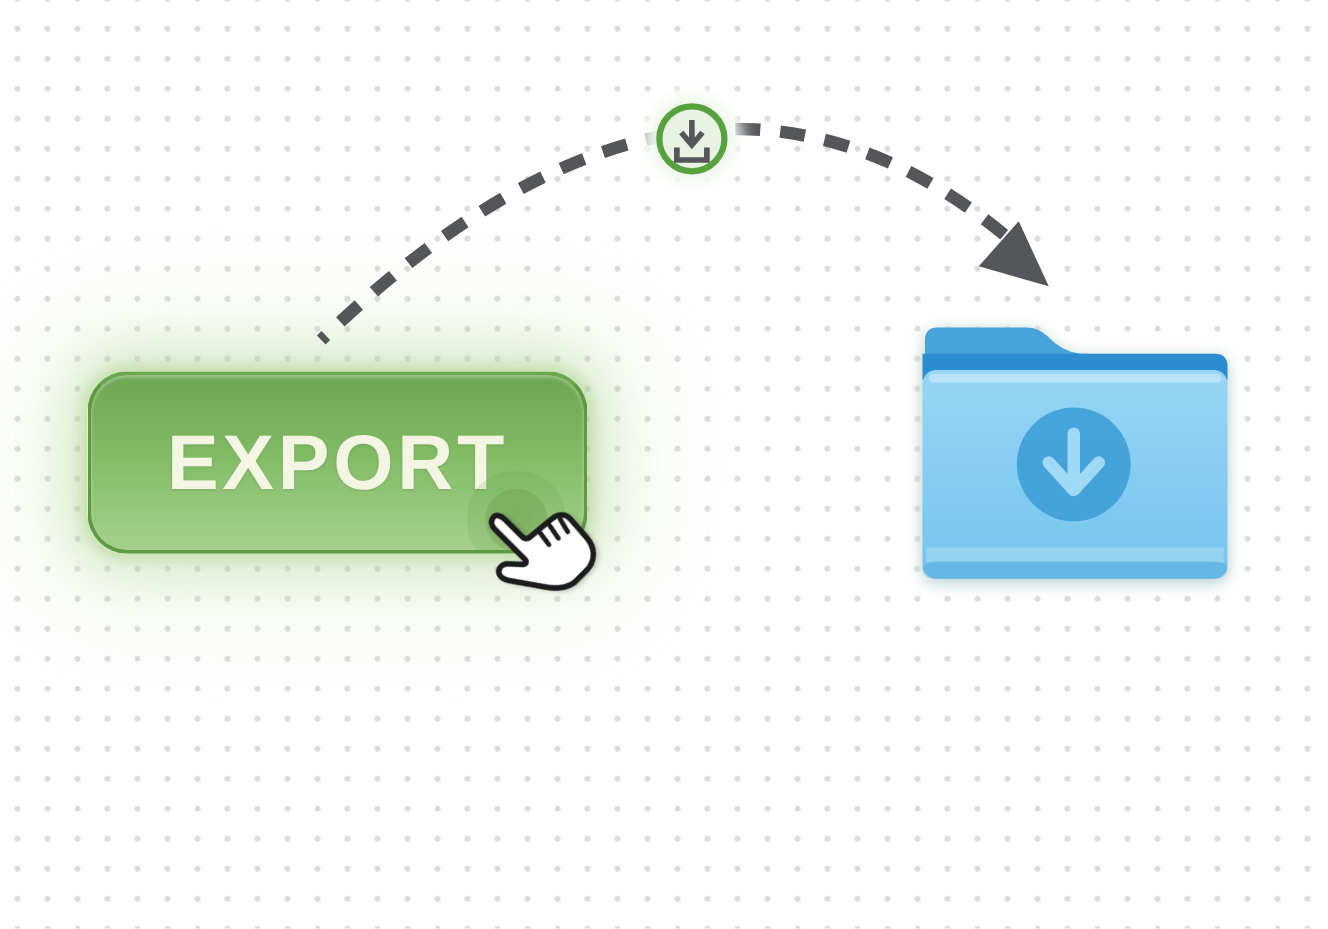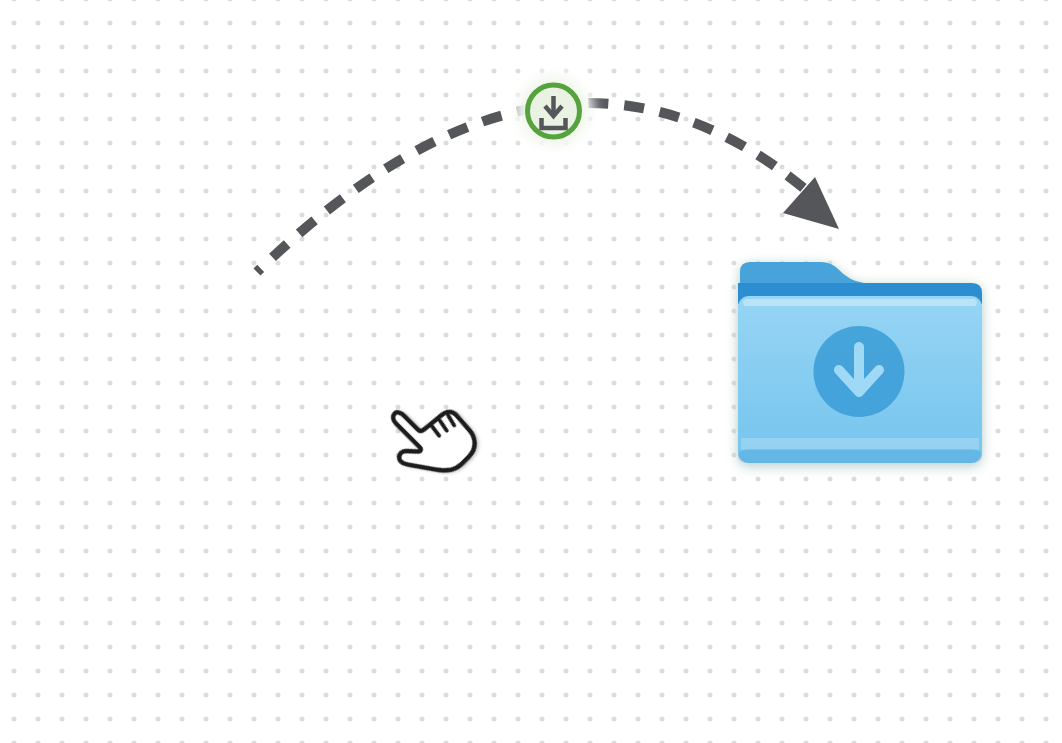--- a/index.html
+++ b/index.html
@@ -56,20 +56,24 @@
     transform:rotate(-45deg) scale(1.12);transform-origin:30px 4px;
     pointer-events:none;
     filter:drop-shadow(1px 2px 1.5px rgba(0,0,0,.18));
   }
 </style>
 </head>
 <body>
 
 <div class="stage">
 
+  <div class="export-btn">
+    <span class="export-label">EXPORT</span>
+    <span class="ripple"></span>
+  </div>
 
   <svg class="flow-layer" viewBox="0 0 1062 743" xmlns="http://www.w3.org/2000/svg">
     <defs>
       <filter id="halo-blur" x="-60%" y="-60%" width="220%" height="220%">
         <feGaussianBlur stdDeviation="7"></feGaussianBlur>
       </filter>
     </defs>
 
     <path d="M257 272 Q556 -18 806 190" fill="none" stroke-width="10" stroke-dasharray="20 16" stroke-dashoffset="15" stroke-linecap="butt" stroke="#55565a"></path>
     <polygon points="839,229 783,213 815,177" fill="#55565a"></polygon>

